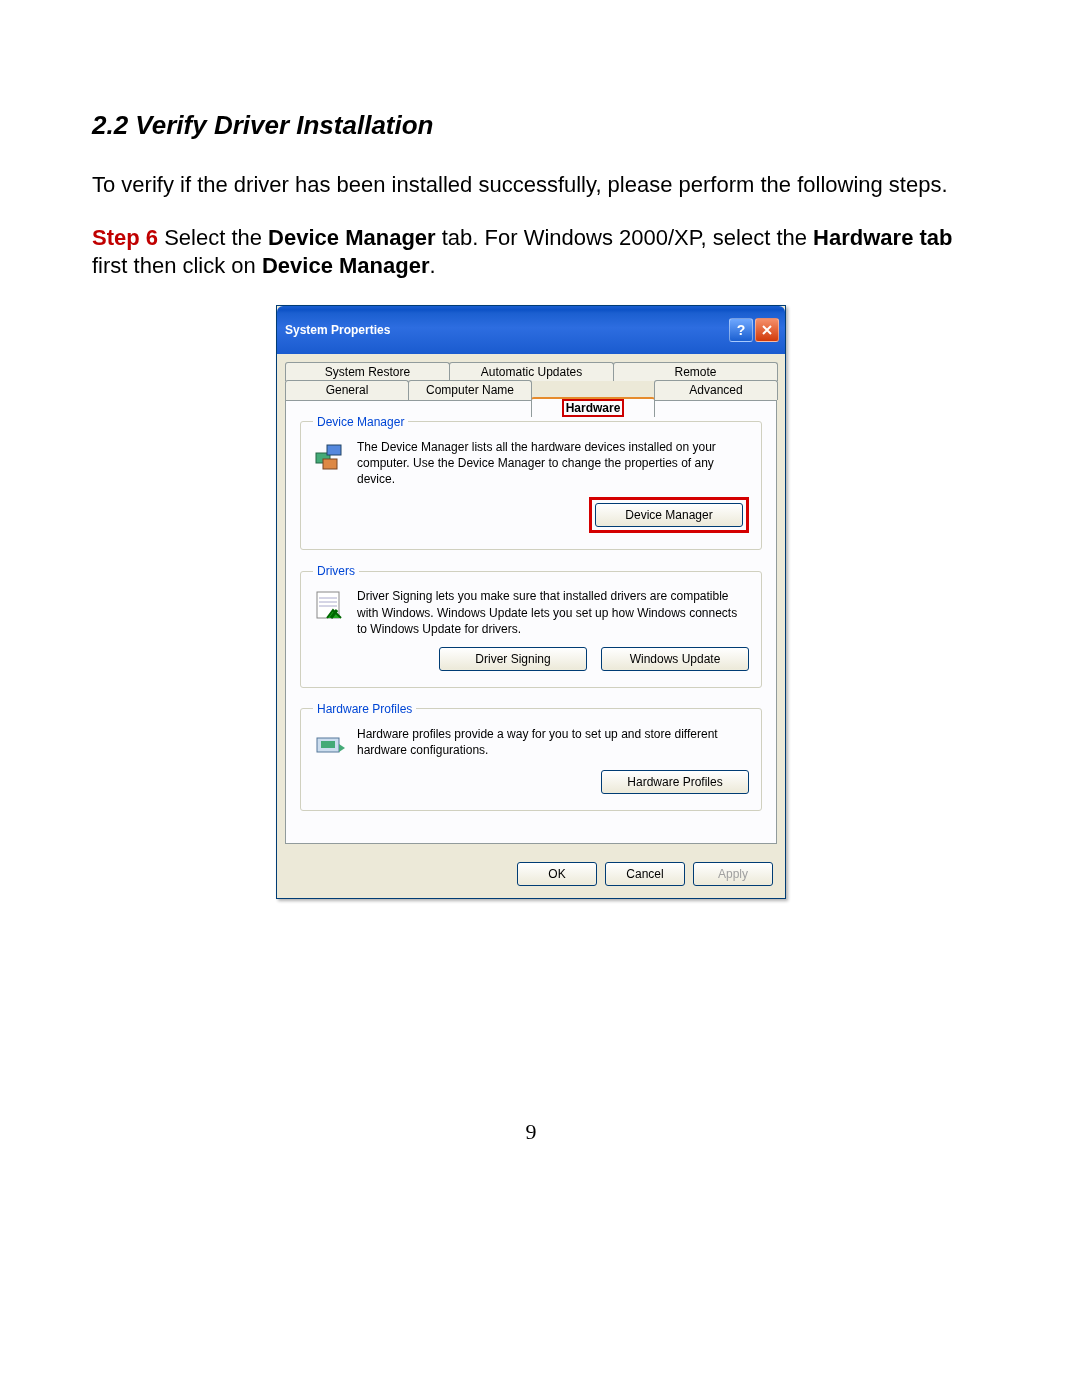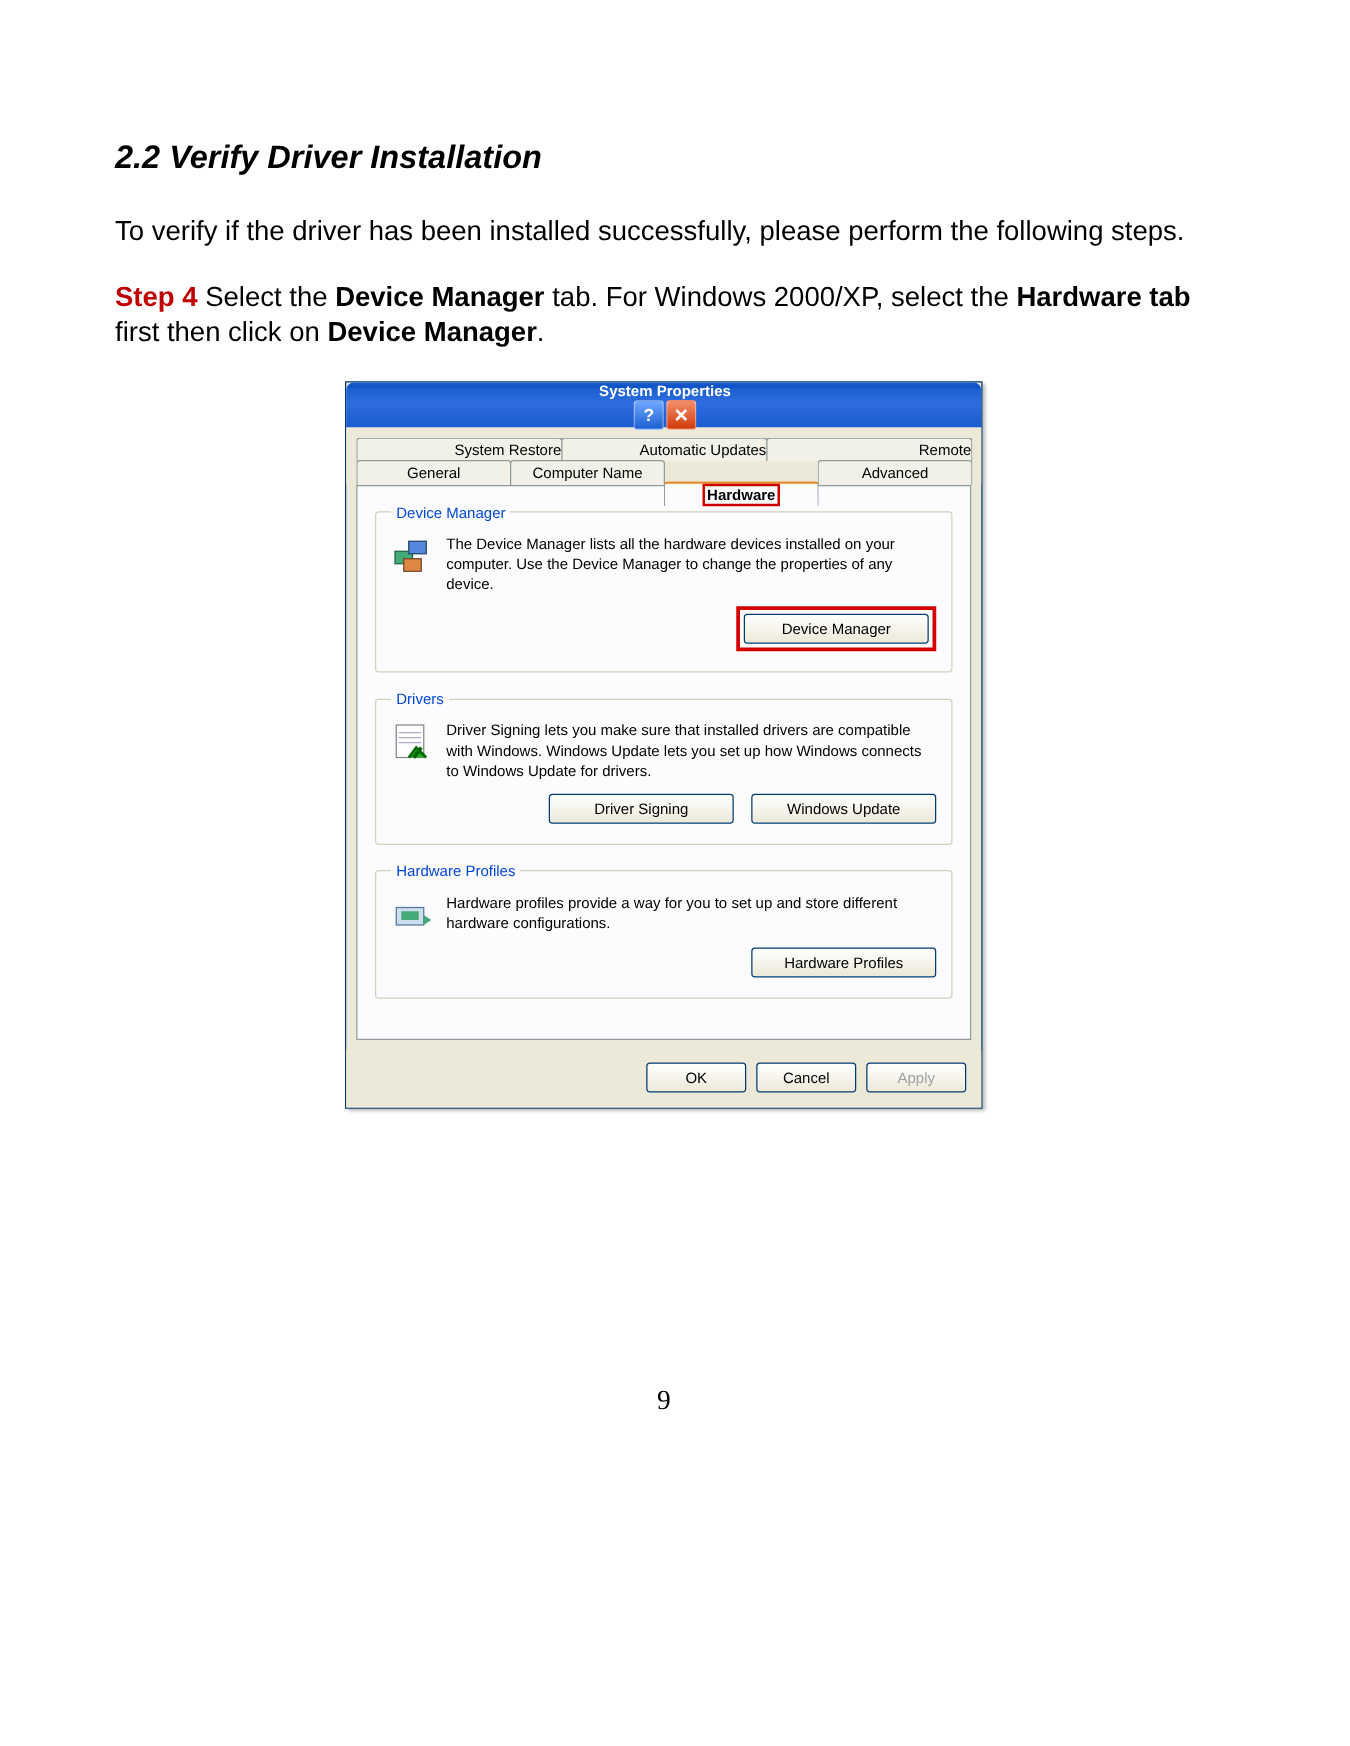--- a/index.html
+++ b/index.html
@@ -47,28 +47,27 @@
     width: 508px;
     border: 1px solid #003c74;
     background: #ece9d8;
     font-family: Tahoma, Arial, sans-serif;
     font-size: 12px;
     box-shadow: 2px 2px 3px rgba(0,0,0,0.3);
   }
   .titlebar {
     background: linear-gradient(to bottom, #1b5fd0 0%, #0d52c6 8%, #1b5fd0 15%, #2d6de0 45%, #1a5bcf 100%);
     color: #fff;
-    height: 36px;
+    height: 48px;
     display: flex;
     align-items: center;
     padding: 0 6px 0 8px;
     font-weight: bold;
     justify-content: space-between;
     border-radius: 6px 6px 0 0;
-    flex-direction: column;
   }
   .titlebar .buttons {
     display: flex;
     gap: 2px;
   }
   .tb-btn {
     width: 22px;
     height: 22px;
     border-radius: 3px;
     display: flex;
@@ -106,21 +105,21 @@
     position: relative;
   }
   .tab.inactive { background: #f2f1e8; z-index: 1; }
   .tab.active {
     background: #fcfcfe;
     z-index: 3;
     top: 17px;
     border-top: 2px solid #e68b2c;
     font-weight: bold;
   }
-  .tabrow.top .tab { flex: 1; text-align: right; }
+  .tabrow.top .tab { flex: 1; }
   .tabrow.bottom { margin-top: -1px; }
   .tabrow.bottom .tab { flex: 1; }
   .tab-highlight {
     border: 2px solid #c00;
     padding: 0 2px;
   }
 
   .tab-content {
     background: #fcfcfe;
     border: 1px solid #919b9c;
@@ -195,21 +194,21 @@
 </head>
 <body>
 
 <div class="page">
   <div class="section-heading">2.2 Verify Driver Installation</div>
 
   <div class="para">To verify if the driver has been installed successfully, please perform the following steps.</div>
 
 
   <div class="para">
-    <span class="step-label">Step 4</span><span> Select the </span><span class="bold">Device Manager</span><span> tab. For Windows 2000/XP, select the </span><span class="bold">Hardware tab</span><span> first then click on </span><span class="bold">Device Manager</span><span>.</span>
+    <span class="step-label">Step 6</span><span> Select the </span><span class="bold">Device Manager</span><span> tab. For Windows 2000/XP, select the </span><span class="bold">Hardware tab</span><span> first then click on </span><span class="bold">Device Manager</span><span>.</span>
   </div>
 
   <div class="dialog-wrap">
     <div class="dialog">
       <div class="titlebar">
         <span>System Properties</span>
         <div class="buttons">
           <div class="tb-btn tb-help">?</div>
           <div class="tb-btn tb-close">
             <svg width="12" height="12" viewBox="0 0 12 12">

